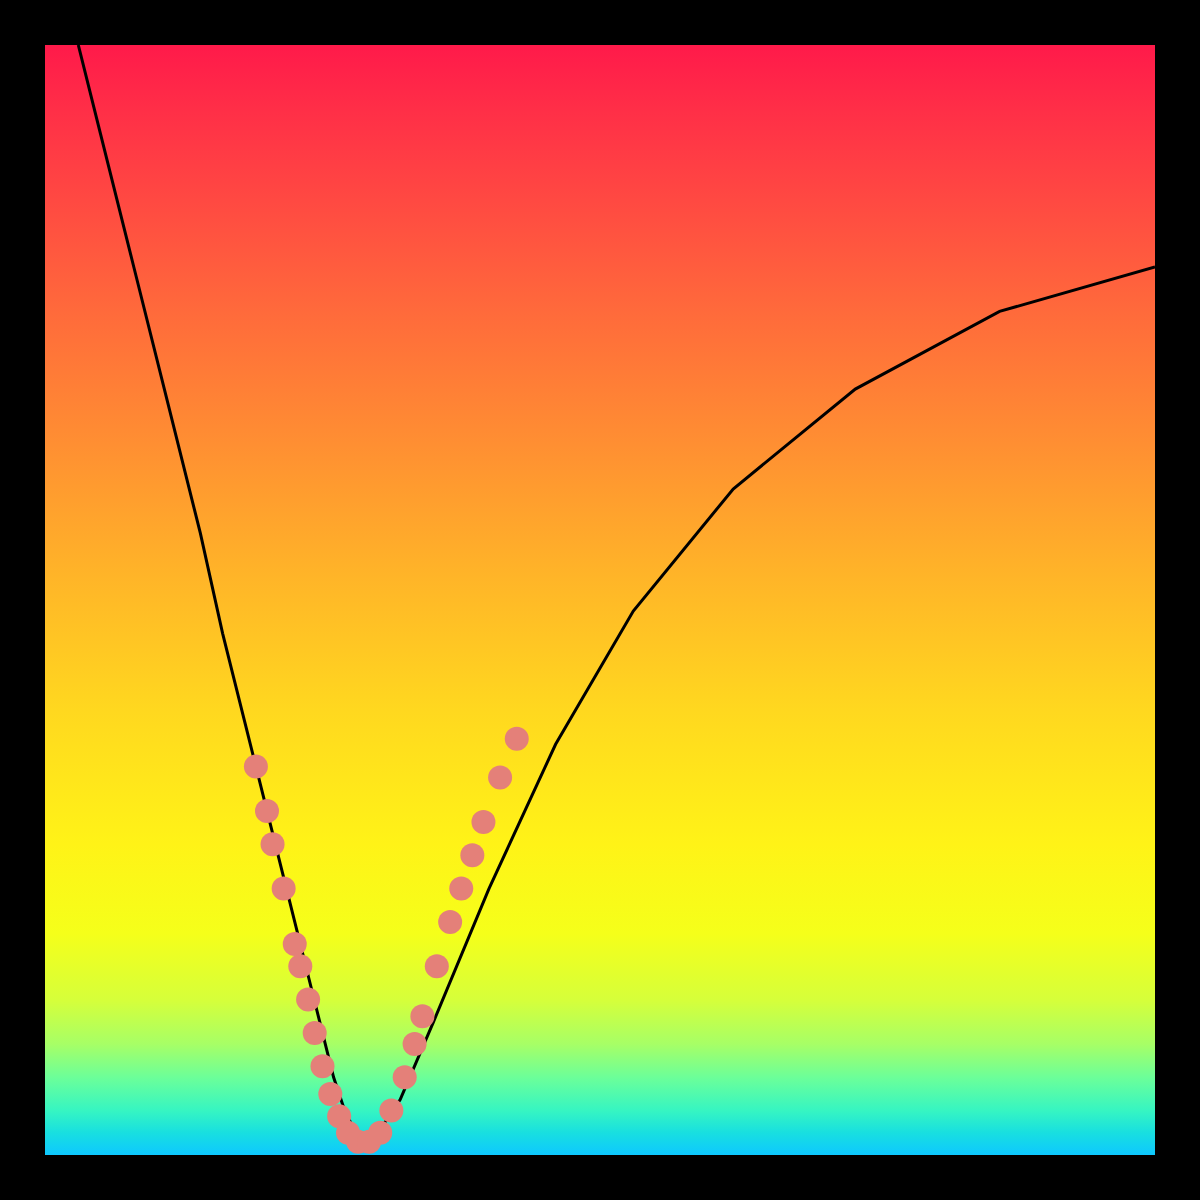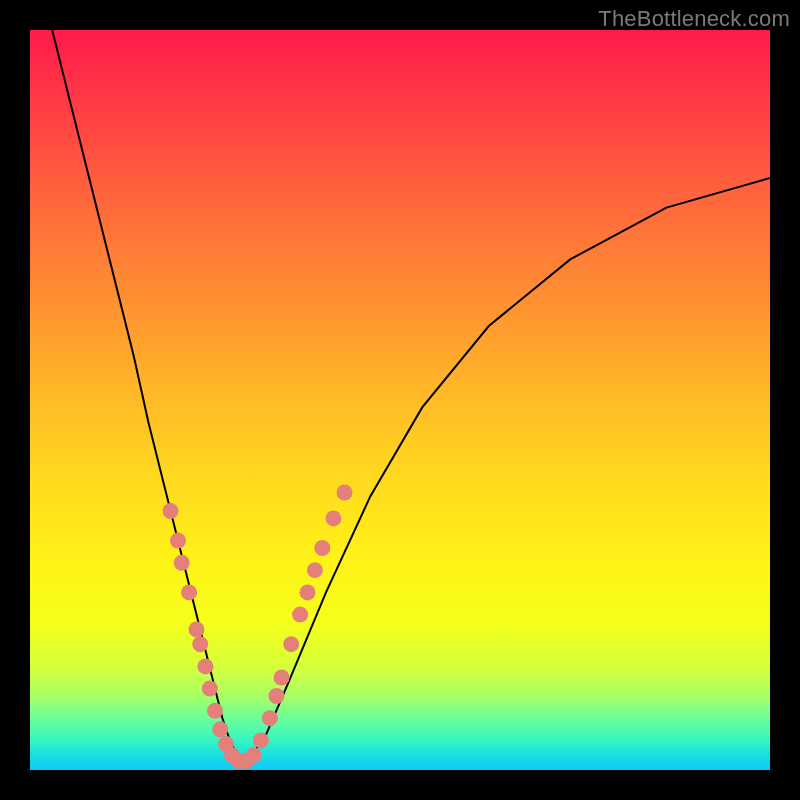--- a/index.html
+++ b/index.html
@@ -71,21 +71,20 @@
   .marker {
     fill: #e48079;
     stroke: none;
   }
 </style>
 </head>
 <body>
 
 <div class="frame">
 
-  <div class="watermark">TheBottleneck.com</div>
 
   <div class="plot-area">
     <div class="gradient-bg"></div>
 
     <svg class="curve" viewBox="0 0 740 740" preserveAspectRatio="none">
       <path id="curve-path" class="curve-path" d="M22.2 0.0 L37.0 59.2 L59.2 148.0 L81.4 236.8 L103.6 325.6 L118.4 392.2 L133.2 451.4 L148.0 510.6 L162.8 569.8 L177.6 629.0 L185.0 658.6 L192.4 688.2 L199.8 710.4 L207.2 725.2 L214.6 732.6 L222.0 725.2 L236.8 703.0 L259.0 651.2 L296.0 562.4 L340.4 466.2 L392.2 377.4 L458.8 296.0 L540.2 229.4 L636.4 177.6 L740.0 148.0"></path>
       <g id="markers-group">
           <circle cx="140.6" cy="481.0" r="8" class="marker"></circle>
           <circle cx="148.0" cy="510.6" r="8" class="marker"></circle>
           <circle cx="151.7" cy="532.8" r="8" class="marker"></circle>

